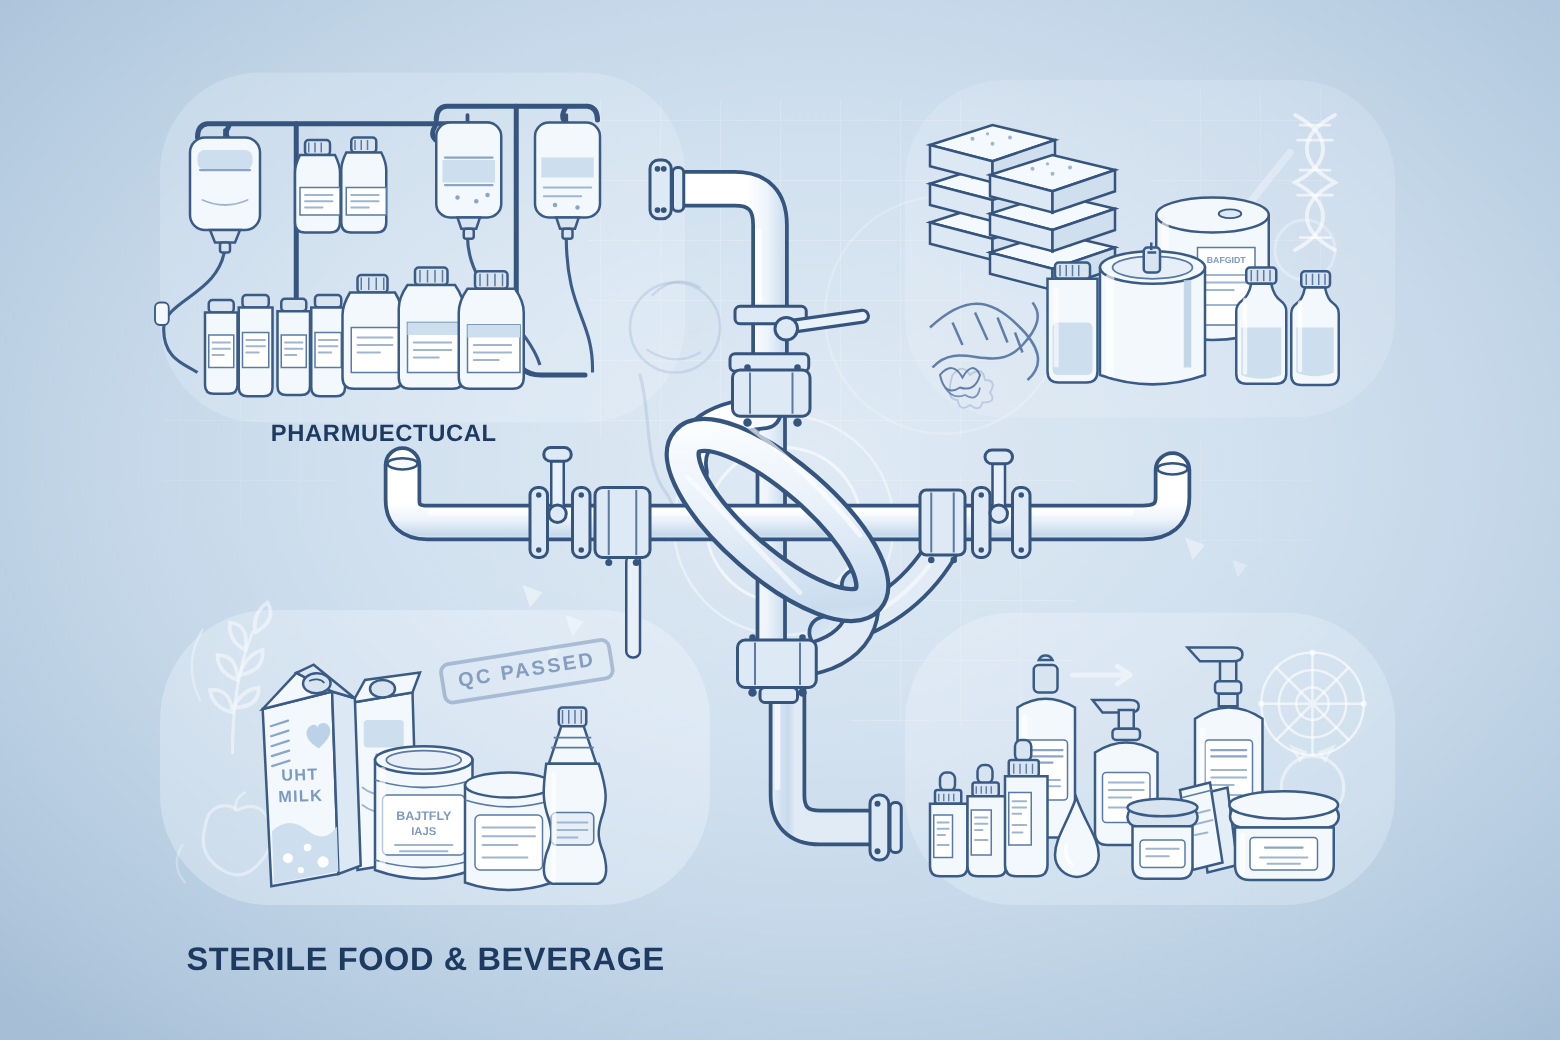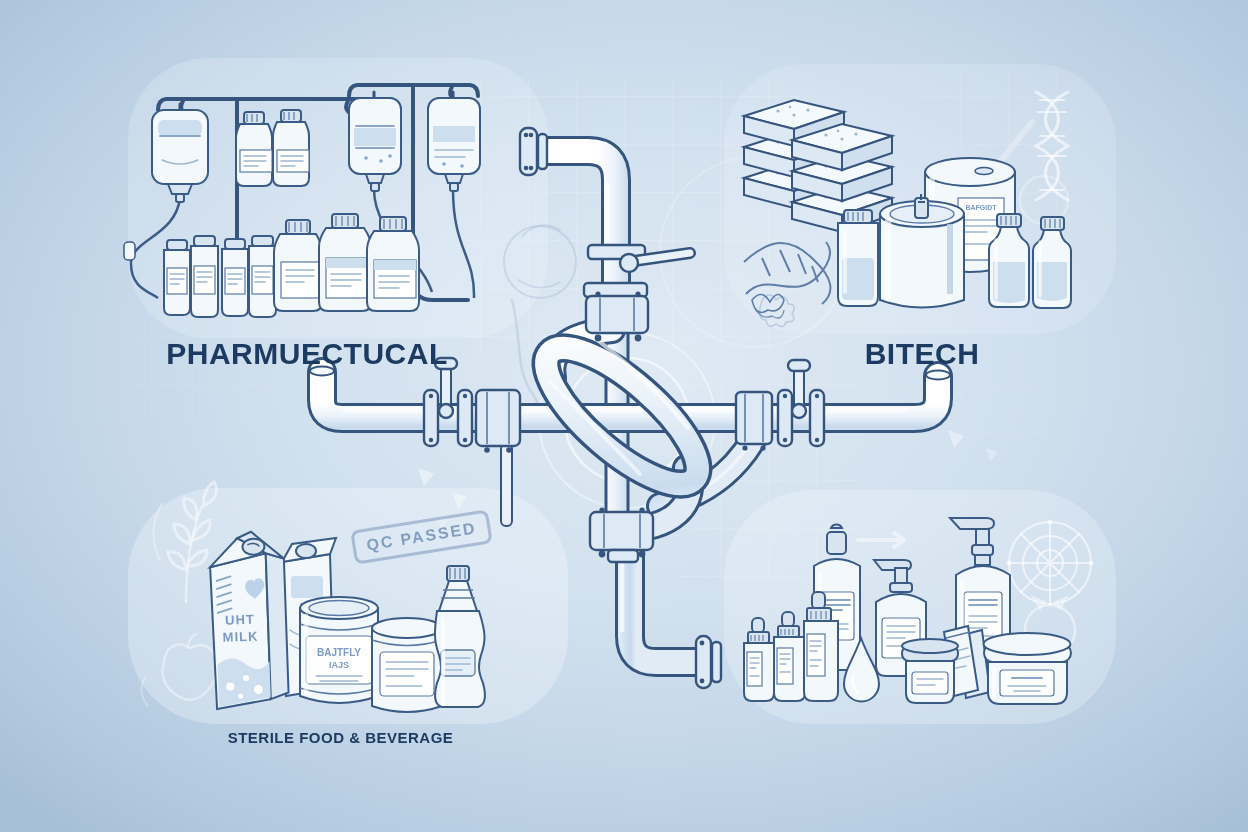--- a/index.html
+++ b/index.html
@@ -7,22 +7,22 @@
     position:relative;width:1248px;height:832px;overflow:hidden;
     background:
       radial-gradient(ellipse 900px 620px at 52% 44%, #dfeaf4 0%, #d2e1ef 38%, #c3d6e8 64%, #b2c9de 86%, #a7bfd6 100%);
     font-family:"Liberation Sans", sans-serif;
   }
   .stage svg{position:absolute;left:0;top:0;}
   .sec-label{
     position:absolute;text-align:center;font-weight:bold;color:#1d3a61;
     letter-spacing:0.5px;
   }
-  .sec-label.top{font-size:30px;}
-  .sec-label.bottom{font-size:15px;}
+  .sec-label.top{font-size:19px;}
+  .sec-label.bottom{font-size:26px;margin-top:23px;}
   .stamp{
     position:absolute;left:352px;top:520px;transform:rotate(-9deg);
     border:3px solid rgba(123,150,186,.55);border-radius:8px;
     color:rgba(110,139,178,.8);font-size:16px;font-weight:bold;letter-spacing:2px;
     padding:5px 11px;white-space:nowrap;
   }
   
   .po{stroke:#35547e;fill:none;stroke-linecap:round;stroke-linejoin:round;}
   .pb{fill:none;stroke-linecap:round;stroke-linejoin:round;}
   .hl{stroke:rgba(255,255,255,.85);fill:none;stroke-linecap:round;}
@@ -590,17 +590,16 @@
       <path d="M988,662 h79 v30 q0,12 -12,12 h-55 q-12,0 -12,-12 z" class="bw"></path>
       <rect x="1000" y="670" width="54" height="26" rx="3" class="lab"></rect>
       <path d="M1012,678 h30" class="scrib2"></path>
       <path d="M1008,686 h38 M1014,691 h26" class="scrib"></path>
       <path d="M994,668 v30" class="hl" stroke-width="4" opacity=".7"></path>
     </g>
   </g>
 </svg>
 
   <div class="sec-label top" style="left:157px;top:337px;width:300px;">PHARMUECTUCAL</div>
-  <div class="sec-label top" style="left:822px;top:337px;width:200px;">BITECH</div>
   <div class="sec-label bottom" style="left:138px;top:729px;width:405px;">STERILE FOOD &amp; BEVERAGE</div>
 
   <div class="stamp">QC PASSED</div>
 </div>
 
 </body></html>

